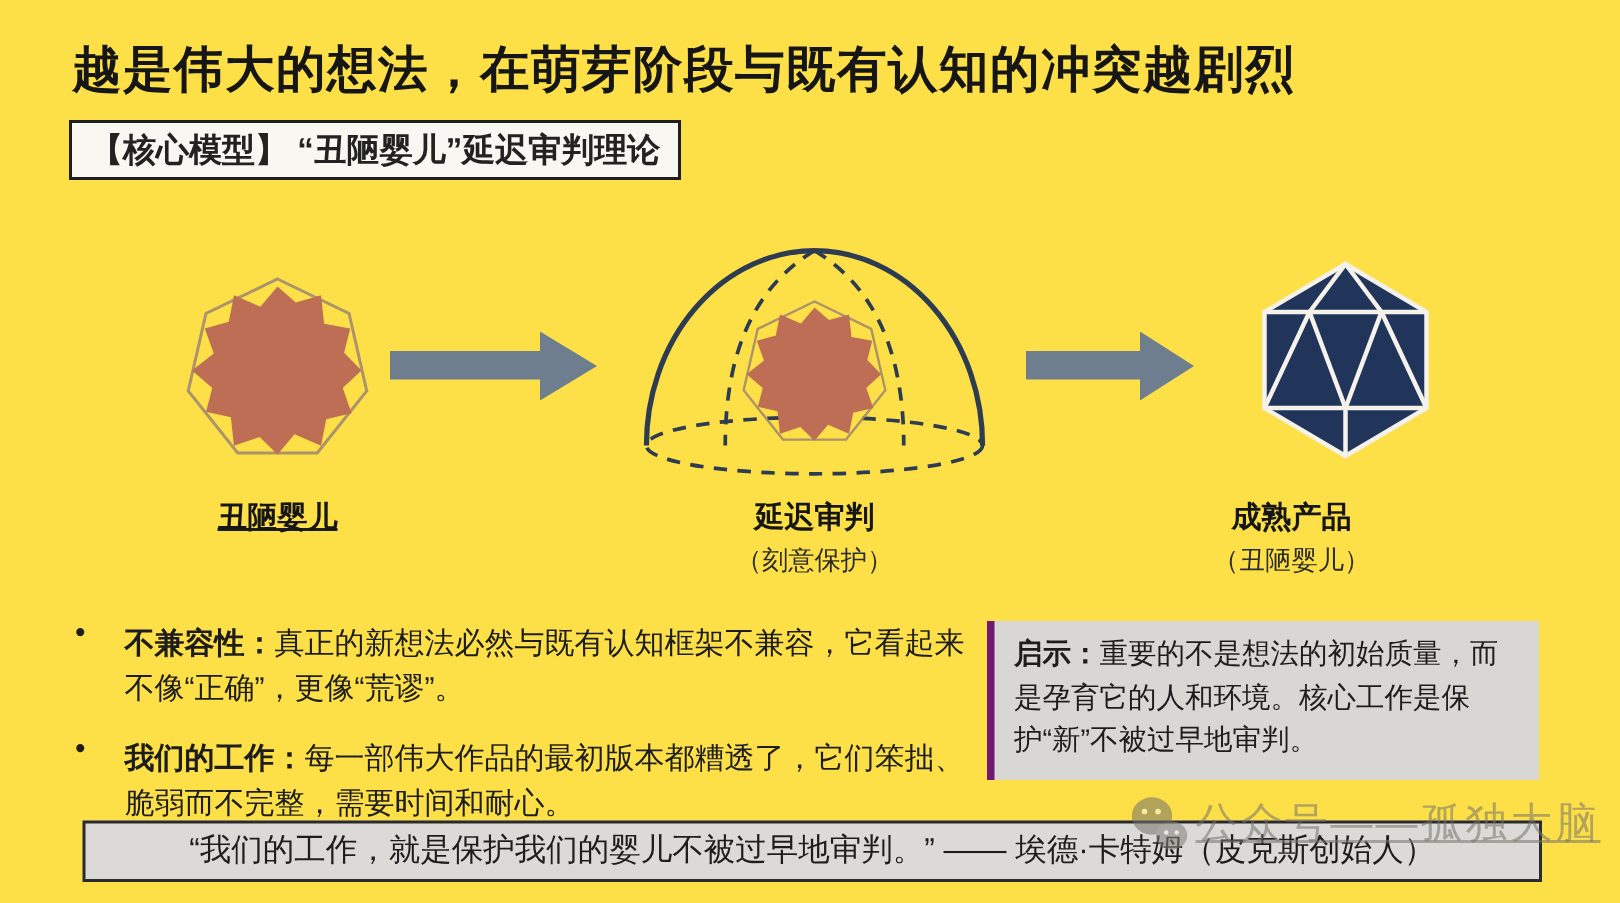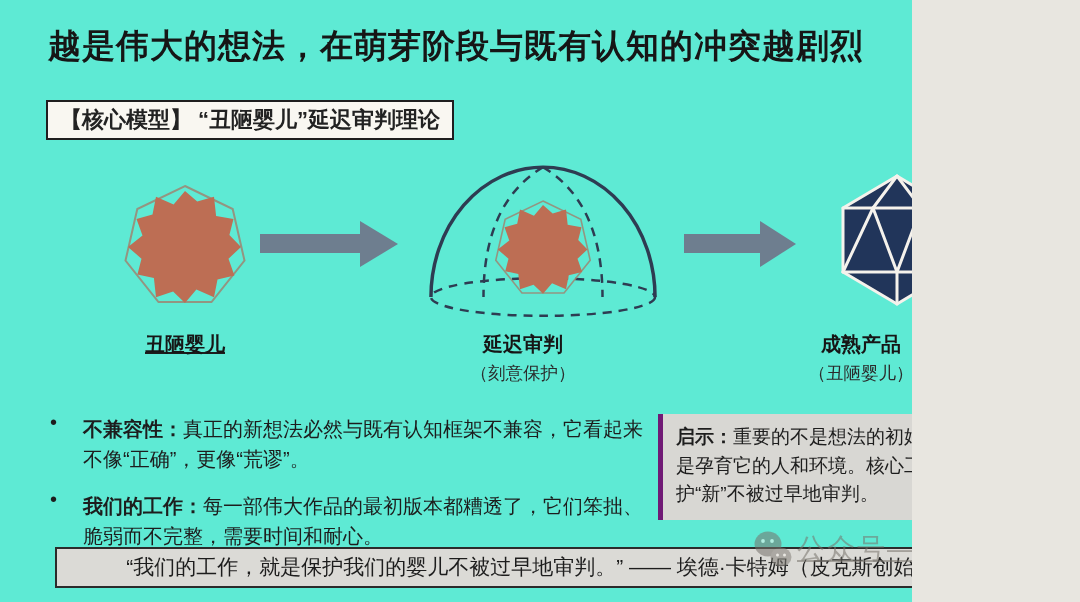--- a/index.html
+++ b/index.html
@@ -1,37 +1,37 @@
 <!DOCTYPE html>
 <html><head>
 <meta charset="utf-8">
 <style>
   html,body{margin:0;padding:0;background:#e8e6e0;}
   .slide{
-    position:relative;width:912px;height:602px;overflow:hidden;
-    background:#5eead4;color:#1d1d1d;
+    position:relative;width:1080px;height:602px;overflow:hidden;
+    background:#fde047;color:#1d1d1d;
     font-family:"Liberation Sans","DejaVu Sans",sans-serif;
   }
   .title{
     position:absolute;left:48px;top:24px;margin:0;
     font-size:33px;font-weight:bold;letter-spacing:1px;color:#161616;white-space:nowrap;
   }
   .model-tag{
-    position:absolute;left:46px;top:100px;
+    position:absolute;left:46px;top:80px;
     border:2px solid #1f1f1f;background:#f9f7f1;
     padding:3px 12px;font-size:22px;font-weight:bold;color:#222;white-space:nowrap;
   }
   .fig{position:absolute;}
   .fig-blob{left:118px;top:180px;}
   .fig-arrow1{left:260px;top:221px;}
   .fig-dome{left:424px;top:158px;}
   .fig-arrow2{left:684px;top:221px;}
   .fig-icosa{left:835px;top:171px;}
   .fig-label{position:absolute;top:331px;width:170px;text-align:center;}
-  .fl1{left:100px;text-decoration:underline;} .fl2{left:438px;} .fl3{left:776px;}
+  .fl1{left:100px;text-decoration:underline;} .fl2{left:458px;} .fl3{left:776px;}
   .fig-name{font-size:20px;font-weight:bold;color:#161616;}
   .fig-sub{font-size:17.5px;margin-top:3px;color:#2a2a2a;}
   .bullets{position:absolute;left:50px;top:407px;width:600px;font-size:20px;line-height:1.5;}
   .bullet{display:flex;margin-bottom:3px;}
   .bullet .dot{flex:0 0 26px;width:26px;}
   .bullet p{margin:7px;}
   .lead{font-weight:bold;}
   .insight{
     position:absolute;left:658px;top:414px;width:368px;box-sizing:border-box;
     background:#d8d7d3;border-left:5px solid #701a75;

